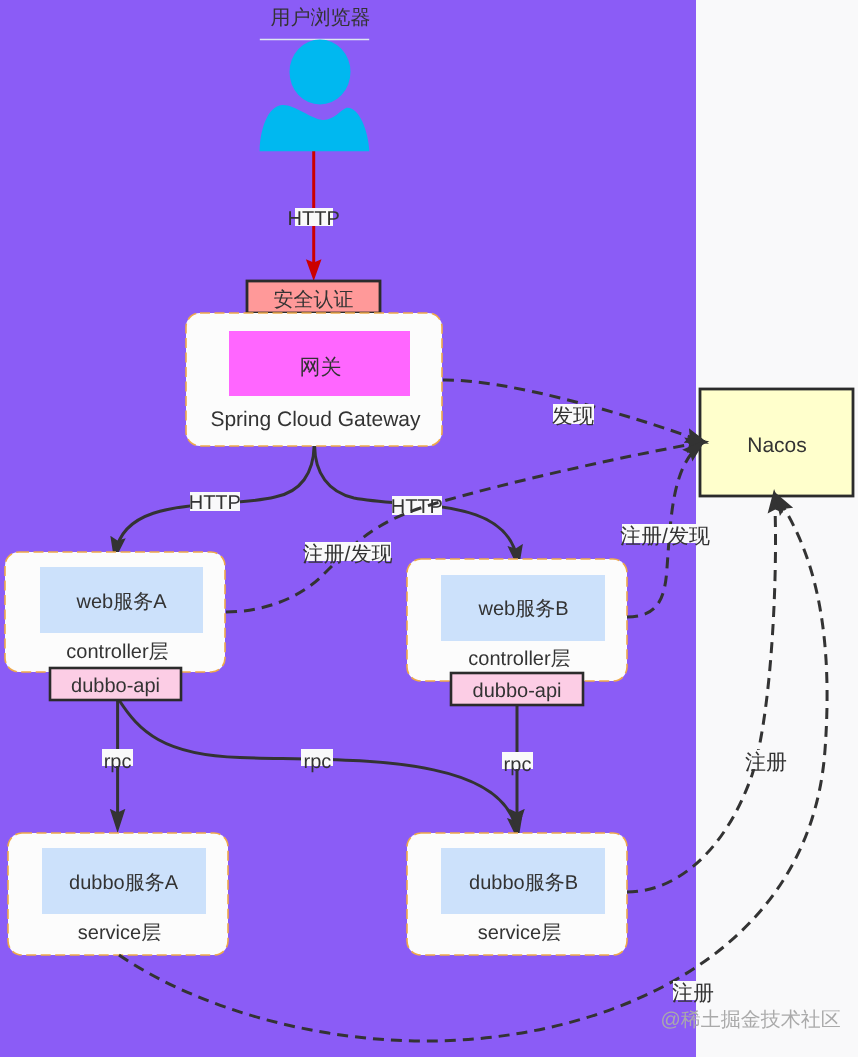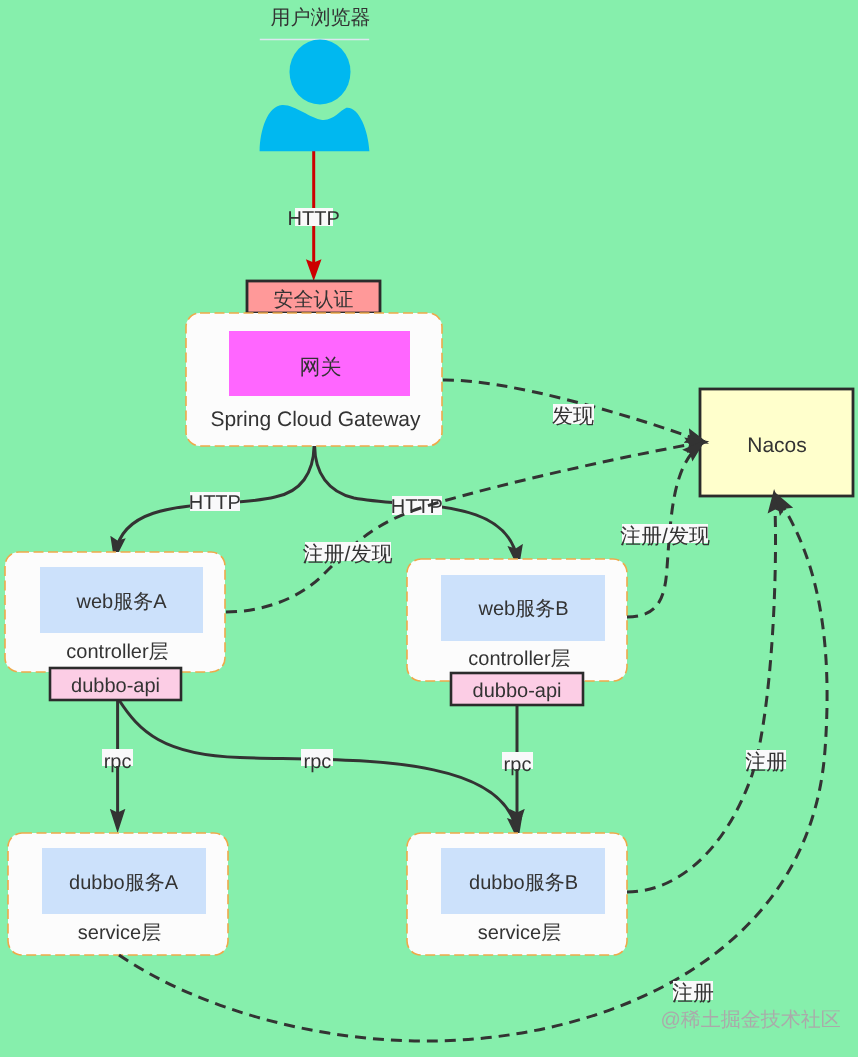--- a/index.html
+++ b/index.html
@@ -1,19 +1,19 @@
 <!DOCTYPE html>
 <html><head>
 <meta charset="utf-8">
 <title>arch</title>
 <style>
   html,body{margin:0;padding:0;}
   body{width:858px;height:1057px;background:#f9f9fa;overflow:hidden;
        font-family:"Liberation Sans","DejaVu Sans",sans-serif;}
-  #stage{position:relative;width:858px;height:1057px;background:#86efac;}
+  #stage{position:relative;width:696px;height:1057px;background:#8b5cf6;}
   svg#diagram{position:absolute;left:0;top:0;width:858px;height:1057px;}
   .lbl{font-family:"Liberation Sans","DejaVu Sans",sans-serif;fill:#333;text-rendering:geometricPrecision;}
   svg text{-webkit-font-smoothing:antialiased;}
   .t20{font-size:20px;}
   .t21{font-size:21px;}
   .wm{fill:#aaa;}
 </style>
 </head>
 <body>
 

